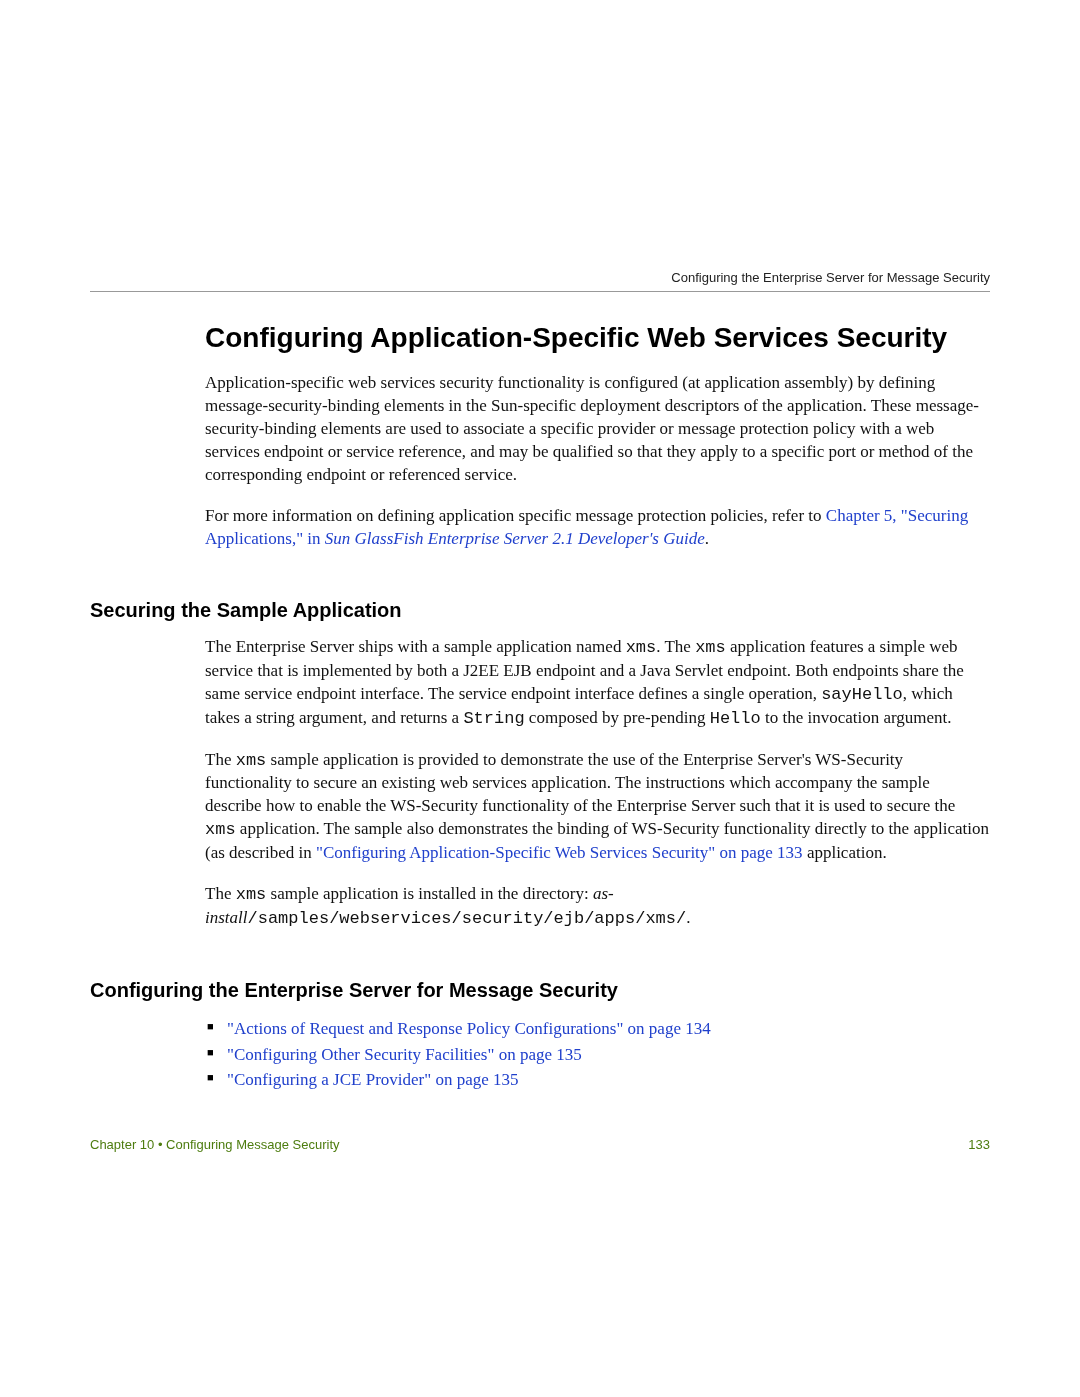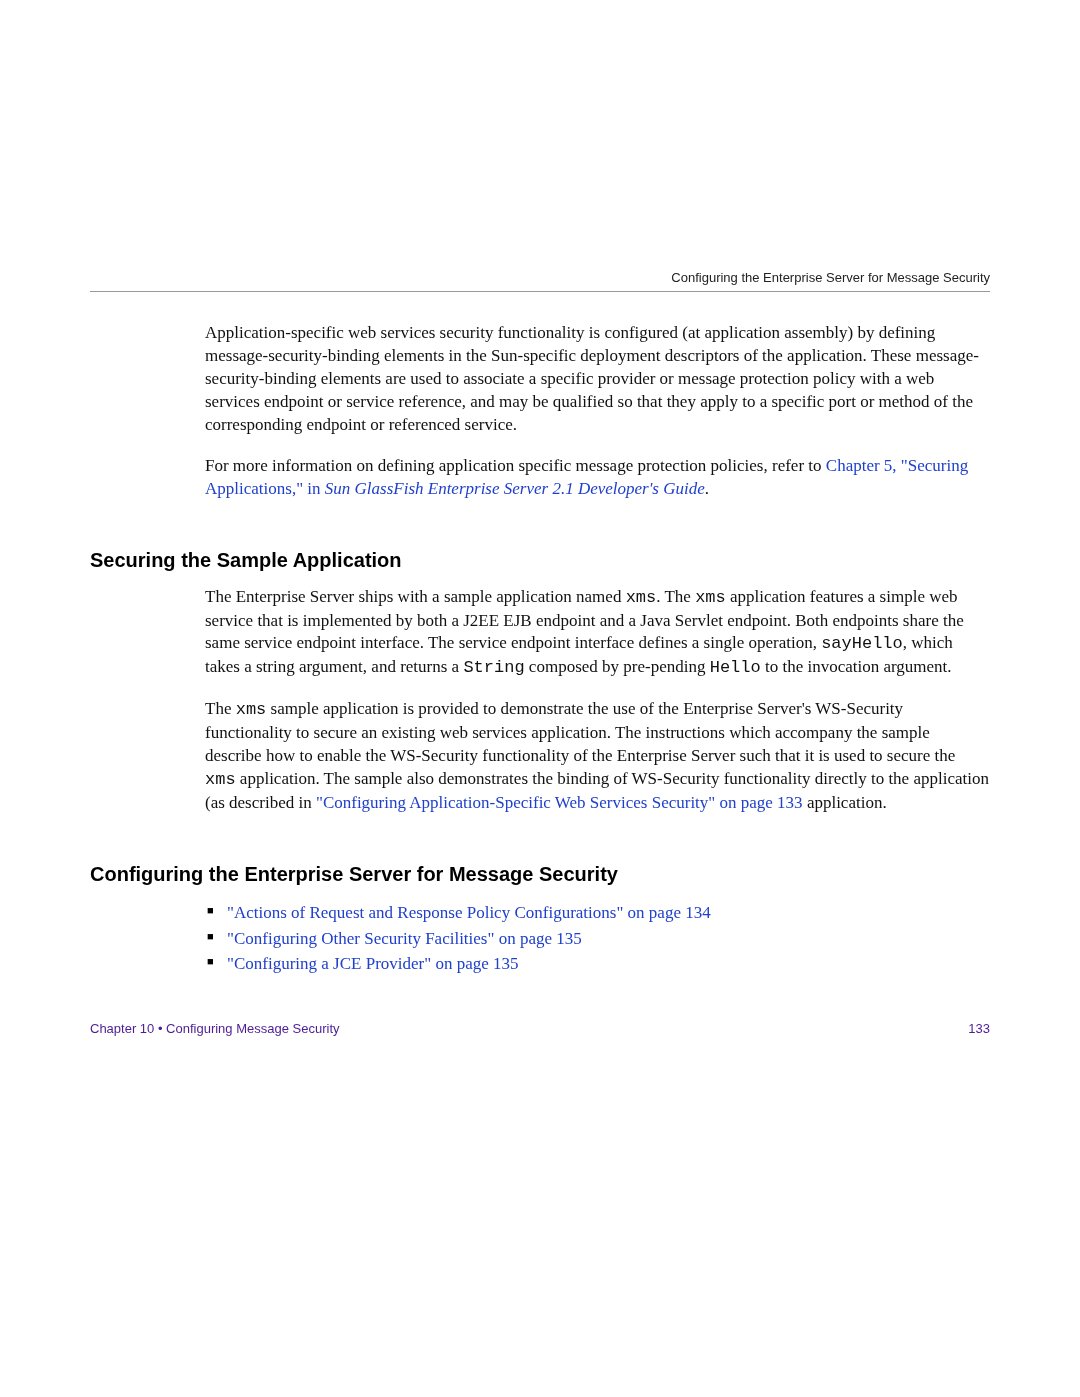--- a/index.html
+++ b/index.html
@@ -73,51 +73,55 @@
     left: 2px;
     top: 2px;
     font-size: 11px;
     color: #000;
   }
   .footer {
     display: flex;
     justify-content: space-between;
     font-family: Arial, Helvetica, sans-serif;
     font-size: 13px;
-    color: #4c1d95;
+    color: #4d7c0f;
     margin-top: 44px;
   }
 </style>
 </head>
 <body>
 
 <div class="page">
 
   <div class="running-head">Configuring the Enterprise Server for Message Security</div>
 
   <div class="indent">
+    <h2 class="section">Configuring Application-Specific Web Services Security</h2>
 
     <p class="body">Application-specific web services security functionality is configured (at application assembly) by defining message-security-binding elements in the Sun-specific deployment descriptors of the application. These message-security-binding elements are used to associate a specific provider or message protection policy with a web services endpoint or service reference, and may be qualified so that they apply to a specific port or method of the corresponding endpoint or referenced service.</p>
 
     <p class="body">
       <span>For more information on defining application specific message protection policies, refer to </span><a class="xref" href="#"><span>Chapter 5, "Securing Applications," in </span><span class="italic">Sun GlassFish Enterprise Server 2.1 Developer's Guide</span></a><span>.</span>
     </p>
   </div>
 
   <h1 class="chapter-section">Securing the Sample Application</h1>
 
   <div class="indent">
     <p class="body">
       <span>The Enterprise Server ships with a sample application named </span><span class="mono">xms</span><span>. The </span><span class="mono">xms</span><span> application features a simple web service that is implemented by both a J2EE EJB endpoint and a Java Servlet endpoint. Both endpoints share the same service endpoint interface. The service endpoint interface defines a single operation, </span><span class="mono">sayHello</span><span>, which takes a string argument, and returns a </span><span class="mono">String</span><span> composed by pre-pending </span><span class="mono">Hello</span><span> to the invocation argument.</span>
     </p>
 
     <p class="body">
       <span>The </span><span class="mono">xms</span><span> sample application is provided to demonstrate the use of the Enterprise Server's WS-Security functionality to secure an existing web services application. The instructions which accompany the sample describe how to enable the WS-Security functionality of the Enterprise Server such that it is used to secure the </span><span class="mono">xms</span><span> application. The sample also demonstrates the binding of WS-Security functionality directly to the application (as described in </span><a class="xref" href="#">"Configuring Application-Specific Web Services Security" on page 133</a><span> application.</span>
     </p>
 
+    <p class="body">
+      <span>The </span><span class="mono">xms</span><span> sample application is installed in the directory: </span><span class="italic">as-install</span><span class="mono">/samples/webservices/security/ejb/apps/xms/</span><span>.</span>
+    </p>
 
   </div>
 
   <h1 class="chapter-section">Configuring the Enterprise Server for Message Security</h1>
 
   <div class="indent">
     <ul class="toc">
       <li><a class="xref" href="#">"Actions of Request and Response Policy Configurations" on page 134</a></li>
       <li><a class="xref" href="#">"Configuring Other Security Facilities" on page 135</a></li>
       <li><a class="xref" href="#">"Configuring a JCE Provider" on page 135</a></li>

